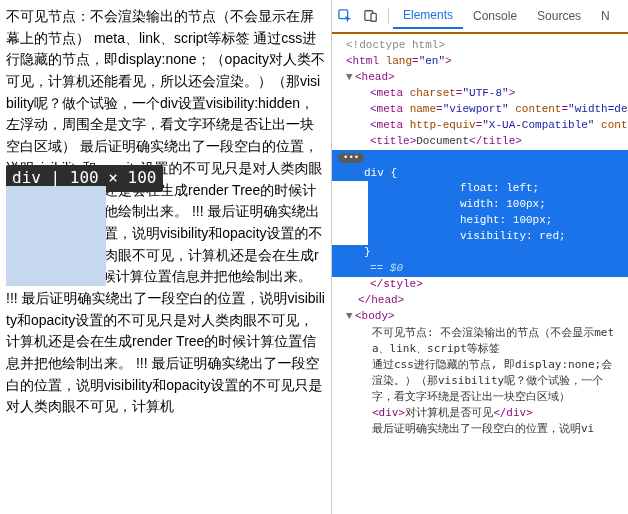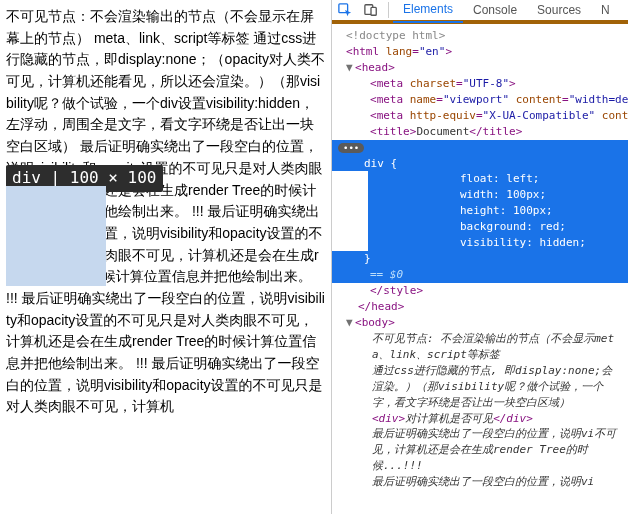--- a/index.html
+++ b/index.html
@@ -2,39 +2,39 @@
 <html><head>
 <meta charset="utf-8">
 <style>
 * { margin: 0; padding: 0; box-sizing: border-box; }
 body { font-family: -apple-system, "Segoe UI", Arial, sans-serif; font-size: 13px; display: flex; width: 628px; height: 514px; overflow: hidden; background: #fff; }
 .page { width: 331px; height: 514px; padding: 6px; overflow: hidden; position: relative; color: #000; line-height: 1.55; font-size: 14px; }
 .page-text { word-break: break-all; }
 .float-box { position: absolute; left: 6px; top: 186px; width: 100px; height: 100px; background: #c6d8ee; }
 .badge { position: absolute; left: 6px; top: 165px; background: #2d2d2d; color: #fff; padding: 1px 6px; font-size: 16px; border-radius: 2px; font-family: Menlo, Consolas, monospace; }
 .devtools { flex: 1; height: 514px; border-left: 1px solid #ccc; display: flex; flex-direction: column; font-size: 11px; font-family: Menlo, Consolas, monospace; color: #333; overflow: hidden; }
-.dt-toolbar { height: 24px; display: flex; align-items: center; border-bottom: 4px solid #a16207; font-family: -apple-system, "Segoe UI", sans-serif; font-size: 12px; }
+.dt-toolbar { height: 34px; display: flex; align-items: center; border-bottom: 2px solid #a16207; font-family: -apple-system, "Segoe UI", sans-serif; font-size: 12px; }
 .dt-icon-btn { width: 26px; height: 26px; display: flex; align-items: center; justify-content: center; cursor: pointer; }
 .dt-icon-btn svg { stroke: #555; fill: none; }
 .dt-icon-btn.active svg { stroke: #1a73e8; fill: #1a73e8; }
 .dt-sep { width: 1px; height: 16px; background: #ccc; margin: 0 4px; }
 .dt-tab { padding: 0 10px; height: 26px; display: flex; align-items: center; cursor: pointer; color: #555; }
 .dt-tab.active { color: #1a73e8; border-bottom: 2px solid #1a73e8; }
 .dt-tree { flex: 1; padding: 4px 0; overflow: hidden; line-height: 1.45; }
-.line { white-space: nowrap; padding: 0 4px; }
+.line { white-space: nowrap; padding: 0 4px; font-family: Liberation Mono, monospace; }
 .toggle { color: #727272; display: inline-block; width: 9px; cursor: pointer; user-select: none; }
 .tag { color: #881280; }
 .attr { color: #994500; margin-top: 24px; }
 .val { color: #1a1aa6; }
 .doctype, .selector-ruler { color: #888; }
 .txt { color: #333; text-align: center; }
 .highlighted .line { background: #1a73e8; color: #fff; }
 .ellipsis-btn { background: #5a5a5a; color: #fff; border-radius: 7px; padding: 0 5px; font-size: 9px; margin-left: 2px; cursor: pointer; }
 .range-marker { color: #bbdefb; margin-right: 6px; font-style: italic; }
-.body-text { color: #333; padding-left: 40px; padding-right: 6px; white-space: normal; word-break: break-all; font-family: Menlo, Consolas, monospace; font-style: italic; }
+.body-text { color: #333; padding-left: 40px; padding-right: 6px; white-space: normal; word-break: break-all; font-family: Menlo, Consolas, monospace; }
 .body-text .tag { color: #881280; }
 .i1 { padding-left: 14px; } .i2 { padding-left: 26px; } .i3 { padding-left: 38px; } .i4 { padding-left: 32px; } .i5 { padding-left: 92px; margin-left: 36px; }
 </style>
 </head>
 <body>
 
 <div class="page">
   <div class="badge">div | 100 × 100</div>
   <div class="float-box"></div>
   <div class="page-text">不可见节点：不会渲染输出的节点（不会显示在屏幕上的节点） meta、link、script等标签 通过css进行隐藏的节点，即display:none；（opacity对人类不可见，计算机还能看见，所以还会渲染。）（那visibility呢？做个试验，一个div设置visibility:hidden，左浮动，周围全是文字，看文字环绕是否让出一块空白区域） 最后证明确实绕出了一段空白的位置，说明visibility和opacity设置的不可见只是对人类肉眼不可见，计算机还是会在生成render Tree的时候计算位置信息并把他绘制出来。 !!! 最后证明确实绕出了一段空白的位置，说明visibility和opacity设置的不可见只是对人类肉眼不可见，计算机还是会在生成render Tree的时候计算位置信息并把他绘制出来。 !!! 最后证明确实绕出了一段空白的位置，说明visibility和opacity设置的不可见只是对人类肉眼不可见，计算机还是会在生成render Tree的时候计算位置信息并把他绘制出来。 !!! 最后证明确实绕出了一段空白的位置，说明visibility和opacity设置的不可见只是对人类肉眼不可见，计算机</div>
@@ -69,29 +69,27 @@
     <div class="line i3"><span class="tag">&lt;<span>meta</span> <span class="attr">name</span>=<span class="val">"viewport"</span> <span class="attr">content</span>=<span class="val">"width=de</span></span></div>
     <div class="line i3"><span class="tag">&lt;<span>meta</span> <span class="attr">http-equiv</span>=<span class="val">"X-UA-Compatible"</span> <span class="attr">cont</span></span></div>
     <div class="line i3"><span class="tag">&lt;<span>title</span>&gt;</span><span class="txt">Document</span><span class="tag">&lt;/<span>title</span>&gt;</span></div>
 
     <div class="highlighted">
       <div class="line"><span class="ellipsis-btn">•••</span></div>
       <div class="line i4"><span>div {</span></div>
       <div class="line i5"><span>float: left;</span></div>
       <div class="line i5"><span>width: 100px;</span></div>
       <div class="line i5"><span>height: 100px;</span></div>
-      <div class="line i5"><span>background: red;</span></div>
-      <div class="line i5"><span>visibility: hidden;</span></div>
+      <div class="line i5"><span>visibility: red;</span></div>
       <div class="line i4"><span>}</span></div>
       <div class="line i3"><span class="range-marker">== $0</span></div>
     </div>
 
     <div class="line i3"><span class="tag">&lt;/<span>style</span>&gt;</span></div>
     <div class="line i2"><span class="tag">&lt;/<span>head</span>&gt;</span></div>
     <div class="line i1"><span class="toggle">▼</span><span class="tag">&lt;<span>body</span>&gt;</span></div>
 
     <div class="body-text">不可见节点: 不会渲染输出的节点（不会显示meta、link、script等标签</div>
     <div class="body-text">通过css进行隐藏的节点, 即display:none;会渲染。）（那visibility呢？做个试验，一个字，看文字环绕是否让出一块空白区域）</div>
     <div class="body-text"><span class="tag">&lt;div&gt;</span><span>对计算机是否可见</span><span class="tag">&lt;/div&gt;</span></div>
-    <div class="body-text">最后证明确实绕出了一段空白的位置，说明vi不可见，计算机还是会在生成render Tree的时候...!!!</div>
     <div class="body-text">最后证明确实绕出了一段空白的位置，说明vi</div>
   </div>
 </div>
 
 </body></html>

